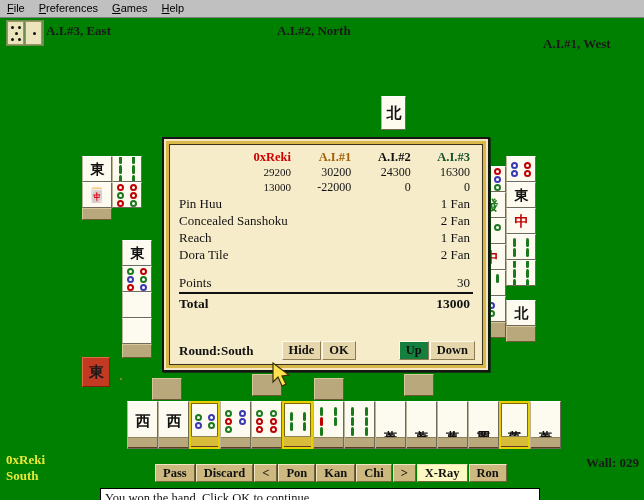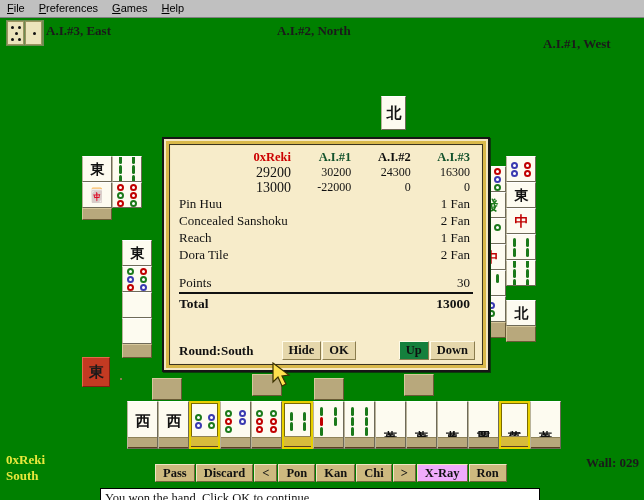--- a/index.html
+++ b/index.html
@@ -228,21 +228,21 @@
   .sc-row {
     display: flex;
     width: 100%;
     line-height: 15px;
   }
   .sc-row .nm {
     flex: 0 0 112px;
     text-align: right;
     padding-right: 4px;
     font-weight: bold;
-    font-size: 14px;
+    font-size: 11px;
   }
   .sc-row .cell {
     flex: 1 1 0;
     text-align: right;
     padding-right: 3px;
     white-space: nowrap;
   }
   .sc-head .cell, .sc-head .nm {
     font-weight: bold;
     font-size: 12.5px;
@@ -342,21 +342,21 @@
     border-right: 1px solid #70623a;
     border-bottom: 1px solid #70623a;
     padding: 1px 7px 2px 7px;
     margin-right: 1px;
     height: 18px;
     line-height: 14px;
     box-sizing: border-box;
     cursor: default;
     white-space: nowrap;
   }
-  .act-btn.lit { background: #f0abfc; }
+  .act-btn.lit { background: #fef9c3; }
 
   
   #status-bar {
     position: absolute;
     left: 100px; top: 470px;
     width: 440px; height: 20px;
     background: #ffffff;
     border: 1px solid #000000;
     box-sizing: border-box;
     font-family: "Liberation Serif", serif;
@@ -642,21 +642,21 @@
     </div>
 
   <div id="score-dialog">
     <div class="frame-gold"></div>
     <div class="frame-inner"></div>
 
     <div id="dlg-body">
 
       <div class="sc-row sc-head">
         <div class="nm p0" style="color: rgb(204, 0, 0);">0xReki</div>
-        <div class="cell p1" style="color: #14532d;">A.I.#1</div>
+        <div class="cell p1" style="color: #a16207;">A.I.#1</div>
         <div class="cell p2" style="color: rgb(17, 17, 17);">A.I.#2</div>
         <div class="cell p3" style="color: #14532d;">A.I.#3</div>
       </div>
 
       <div class="sc-row">
         <div class="nm" style="font-weight:normal">29200</div>
         <div class="cell">30200</div>
         <div class="cell">24300</div>
         <div class="cell">16300</div>
       </div>

